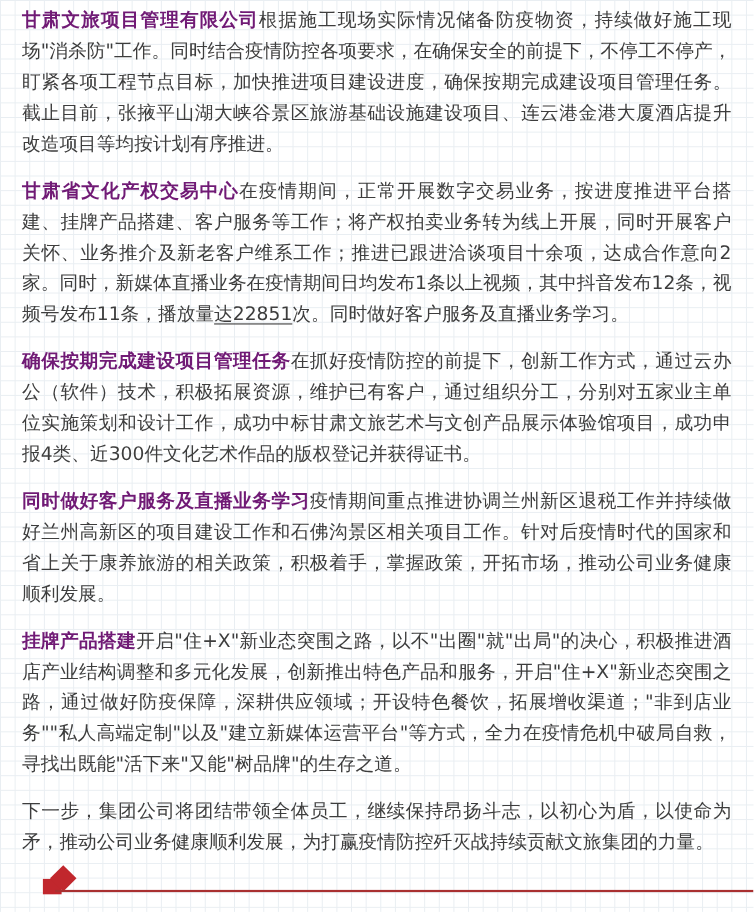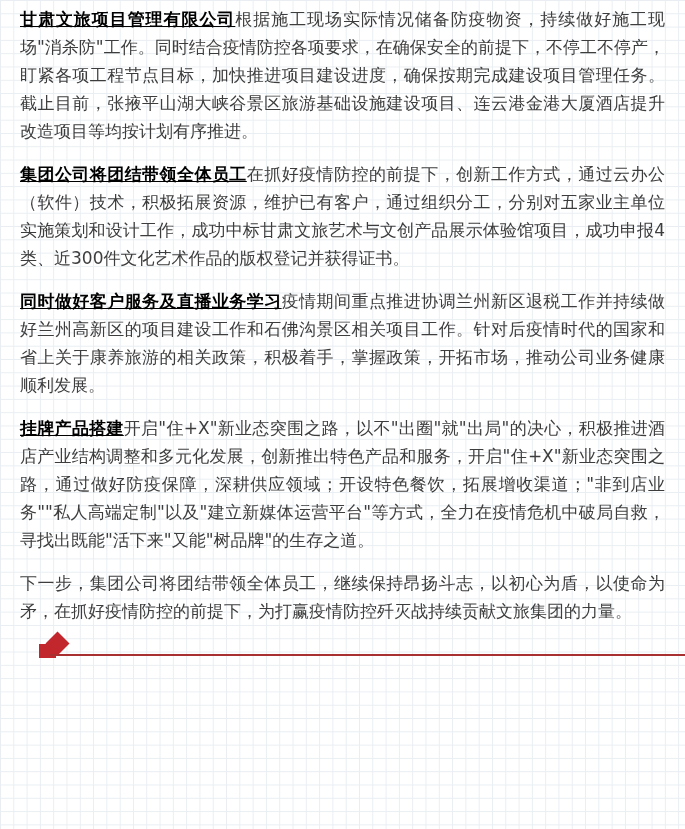--- a/index.html
+++ b/index.html
@@ -29,22 +29,21 @@
     color: #3d3d3d;
     text-align: justify;
     text-justify: inter-ideograph;
     word-break: break-all;
   }
   .para.last {
     margin-bottom: 0;
   }
   .company {
     font-weight: bold;
-    color: #000000;
-    text-decoration: underline;
+    color: #701a75;
   }
   .underline {
     text-decoration: underline;
     text-underline-offset: 3px;
   }
   .footer-deco {
     position: relative;
     height: 32px;
     margin-top: 10px;
   }
@@ -74,28 +73,29 @@
     background: #a93030;
   }
 </style>
 </head>
 <body>
 
 <div class="page">
 
   <p class="para"><strong class="company">甘肃文旅项目管理有限公司</strong><span>根据施工现场实际情况储备防疫物资，持续做好施工现场"消杀防"工作。同时结合疫情防控各项要求，在确保安全的前提下，不停工不停产，盯紧各项工程节点目标，加快推进项目建设进度，确保按期完成建设项目管理任务。截止目前，张掖平山湖大峡谷景区旅游基础设施建设项目、连云港金港大厦酒店提升改造项目等均按计划有序推进。</span></p>
 
+  <p class="para"><strong class="company">甘肃省文化产权交易中心</strong><span>在疫情期间，正常开展数字交易业务，按进度推进平台搭建、挂牌产品搭建、客户服务等工作；将产权拍卖业务转为线上开展，同时开展客户关怀、业务推介及新老客户维系工作；推进已跟进洽谈项目十余项，达成合作意向2家。同时，新媒体直播业务在疫情期间日均发布1条以上视频，其中抖音发布12条，视频号发布11条，播放量</span><span class="underline">达22851</span><span>次。同时做好客户服务及直播业务学习。</span></p>
 
-  <p class="para"><strong class="company">集团公司将团结带领全体员工</strong><span>在抓好疫情防控的前提下，创新工作方式，通过云办公（软件）技术，积极拓展资源，维护已有客户，通过组织分工，分别对五家业主单位实施策划和设计工作，成功中标甘肃文旅艺术与文创产品展示体验馆项目，成功申报4类、近300件文化艺术作品的版权登记并获得证书。</span></p>
+  <p class="para"><strong class="company">确保按期完成建设项目管理任务</strong><span>在抓好疫情防控的前提下，创新工作方式，通过云办公（软件）技术，积极拓展资源，维护已有客户，通过组织分工，分别对五家业主单位实施策划和设计工作，成功中标甘肃文旅艺术与文创产品展示体验馆项目，成功申报4类、近300件文化艺术作品的版权登记并获得证书。</span></p>
 
   <p class="para"><strong class="company">同时做好客户服务及直播业务学习</strong><span>疫情期间重点推进协调兰州新区退税工作并持续做好兰州高新区的项目建设工作和石佛沟景区相关项目工作。针对后疫情时代的国家和省上关于康养旅游的相关政策，积极着手，掌握政策，开拓市场，推动公司业务健康顺利发展。</span></p>
 
   <p class="para"><strong class="company">挂牌产品搭建</strong><span>开启"住+X"新业态突围之路，以不"出圈"就"出局"的决心，积极推进酒店产业结构调整和多元化发展，创新推出特色产品和服务，开启"住+X"新业态突围之路，通过做好防疫保障，深耕供应领域；开设特色餐饮，拓展增收渠道；"非到店业务""私人高端定制"以及"建立新媒体运营平台"等方式，全力在疫情危机中破局自救，寻找出既能"活下来"又能"树品牌"的生存之道。</span></p>
 
-  <p class="para last"><span>下一步，集团公司将团结带领全体员工，继续保持昂扬斗志，以初心为盾，以使命为矛，在抓好疫情防控的前提下，为打赢疫情防控歼灭战持续贡献文旅集团的力量。</span></p>
+  <p class="para last"><span>下一步，集团公司将团结带领全体员工，继续保持昂扬斗志，以初心为盾，以使命为矛，推动公司业务健康顺利发展，为打赢疫情防控歼灭战持续贡献文旅集团的力量。</span></p>
 
   <div class="footer-deco">
     <span class="deco-square"></span>
     <span class="deco-diamond"></span>
     <span class="deco-line"></span>
   </div>
 
 </div>
 
 </body></html>

